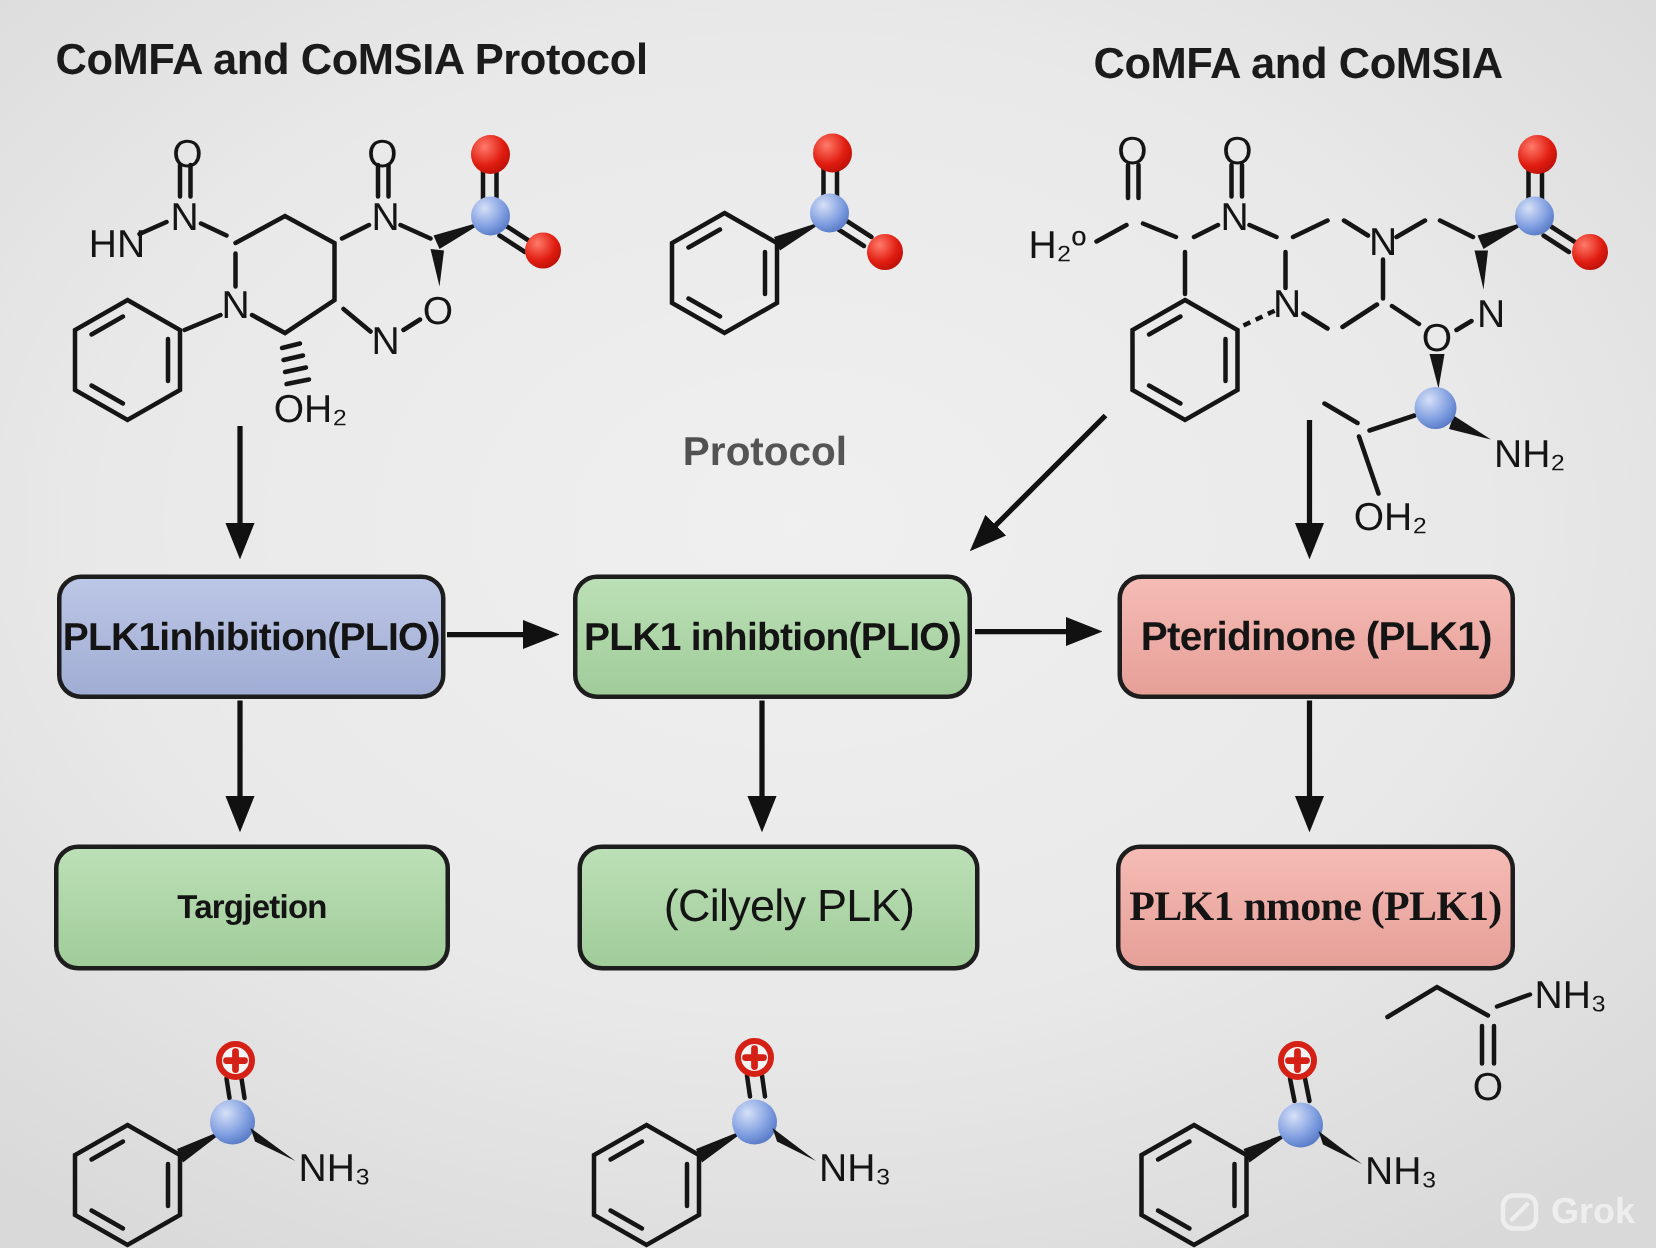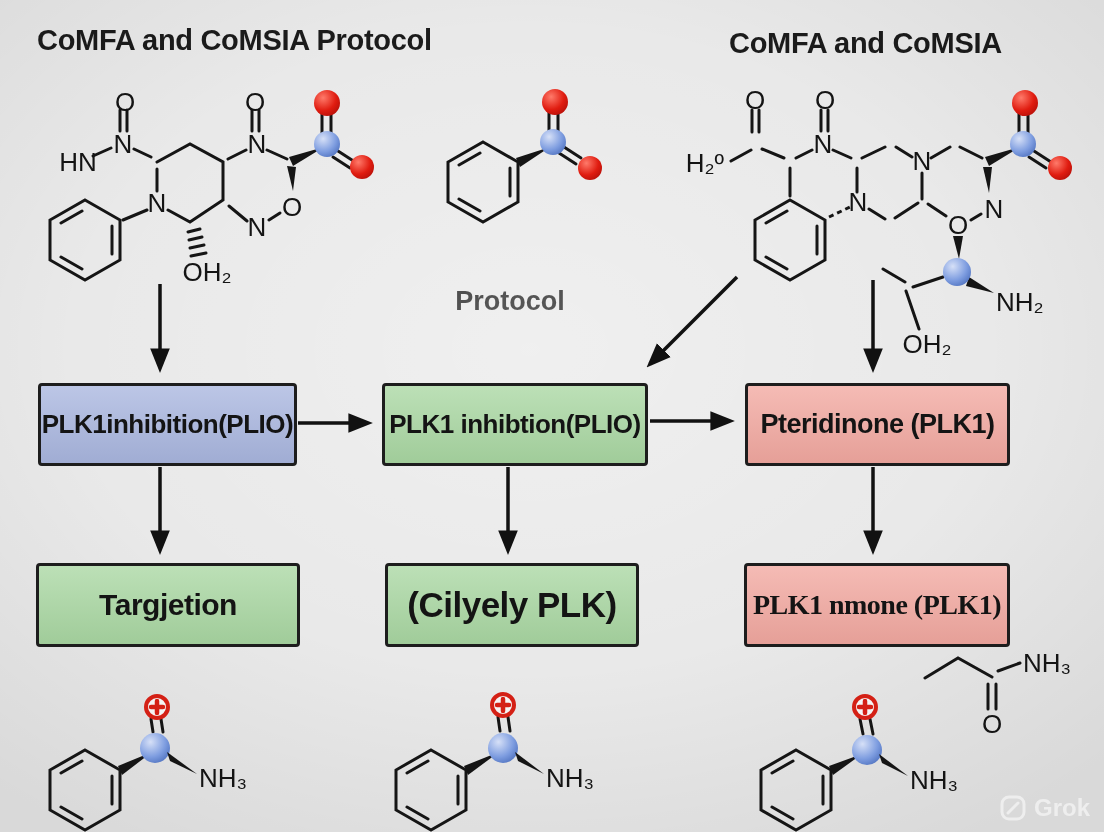--- a/index.html
+++ b/index.html
@@ -12,31 +12,31 @@
   .stage::after{
     content:"";position:absolute;inset:0;pointer-events:none;
     background:radial-gradient(ellipse 75% 70% at 48% 42%, rgba(255,255,255,0.30), rgba(255,255,255,0) 55%, rgba(0,0,0,0.07) 100%);
   }
   .h1{position:absolute;font-size:29px;font-weight:700;letter-spacing:-0.3px;color:#1b1b1b;white-space:nowrap;}
   #h-left{left:37px;top:24px;}
   #h-right{left:729px;top:27px;}
   .h2{position:absolute;left:440px;top:286px;width:140px;text-align:center;font-size:27px;font-weight:700;color:#1b1b1b;}
   .fc-box{
     position:absolute;display:flex;align-items:center;justify-content:center;
-    border:3px solid var(--box-border,#1d1d1d);border-radius:4px;
+    border:3px solid var(--box-border,#1d1d1d);border-radius:16px;
     color:#141414;letter-spacing:-0.5px;white-space:nowrap;z-index:2;
   }
   .fc-box.blue{background:linear-gradient(180deg,rgba(255,255,255,.22),rgba(0,0,0,.05)),var(--box-blue,#a9b6df);}
   .fc-box.green{background:linear-gradient(180deg,rgba(255,255,255,.22),rgba(0,0,0,.05)),var(--box-green,#a9d7a2);}
   .fc-box.red{background:linear-gradient(180deg,rgba(255,255,255,.22),rgba(0,0,0,.05)),var(--box-red,#f2a8a0);}
   #box-r1c1{left:38px;top:383px;width:253px;height:77px;font-size:26px;font-weight:600;}
   #box-r1c2{left:382px;top:383px;width:260px;height:77px;font-size:26px;font-weight:600;text-align:center;}
   #box-r1c3{left:745px;top:383px;width:259px;height:77px;font-size:27px;font-weight:700;}
-  #box-r2c1{left:36px;top:563px;width:258px;height:78px;font-size:30px;font-weight:700;}
-  #box-r2c2{left:385px;top:563px;width:248px;height:78px;font-size:35px;font-weight:700;}
+  #box-r2c1{left:36px;top:563px;width:258px;height:78px;font-size:22px;font-weight:700;}
+  #box-r2c2{left:385px;top:563px;width:248px;height:78px;font-size:30px;font-weight:400;padding-left:14px;}
   #box-r2c3{left:744px;top:563px;width:260px;height:78px;font-size:28px;font-weight:700;font-family:Liberation Serif, serif;}
   svg.layer{position:absolute;left:0;top:0;z-index:1;}
   .bond{stroke:#151515;stroke-width:3;stroke-linecap:round;fill:none;}
   .dash{stroke:#151515;stroke-width:3;stroke-dasharray:5,4;fill:none;}
   .wedge{fill:#151515;stroke:none;}
   .atom{font-size:26px;fill:#141414;font-family:"Liberation Sans","DejaVu Sans",sans-serif;}
   .arrow{stroke:#111;stroke-width:3.5;fill:none;stroke-linecap:butt;}
   .redcross{stroke:var(--atom-red,#d42015);stroke-width:4.5;stroke-linecap:round;}
   .watermark{
     position:absolute;right:14px;bottom:10px;display:flex;align-items:center;gap:8px;

